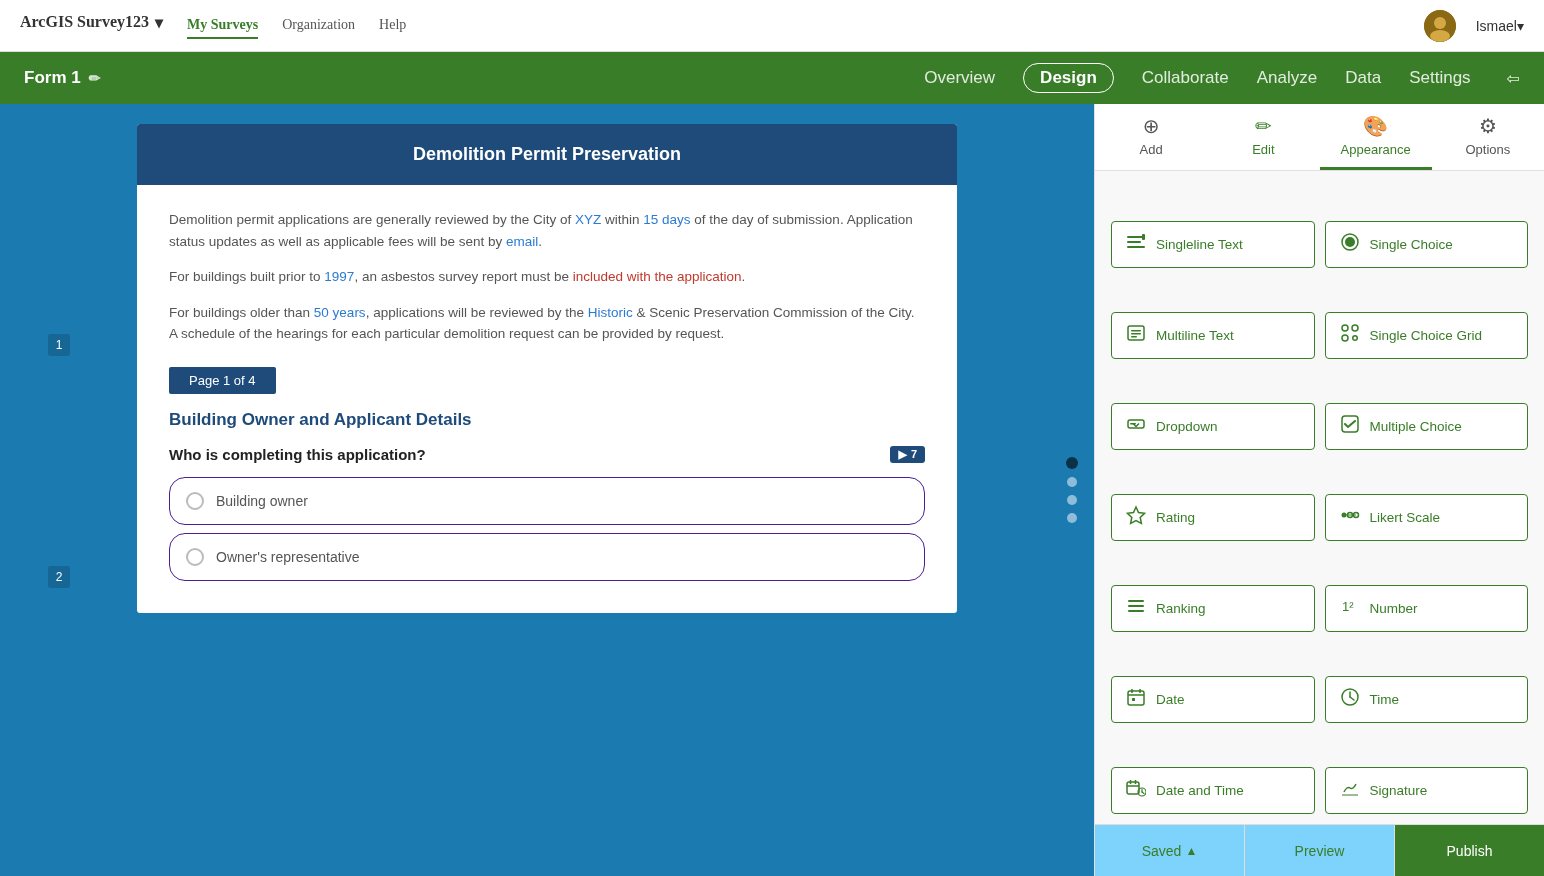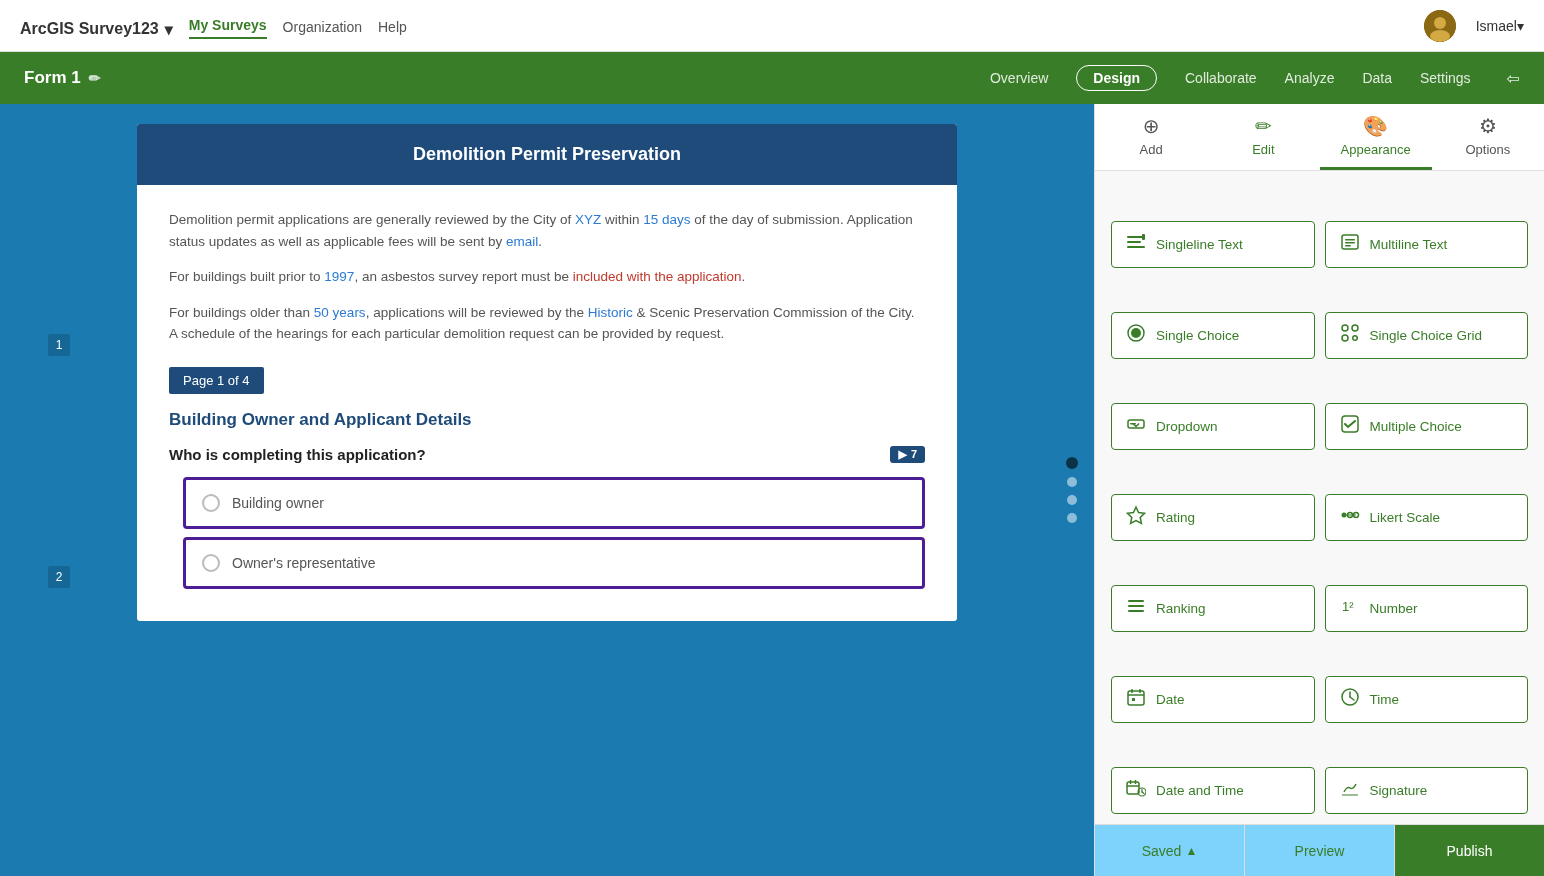--- a/index.html
+++ b/index.html
@@ -8,41 +8,41 @@
     
     .top-nav {
       background: #fff;
       height: 52px;
       display: flex;
       align-items: center;
       padding: 0 20px;
       border-bottom: 1px solid #ddd;
       justify-content: space-between;
     }
-    .top-nav-left { display: flex; align-items: flex-end; gap: 16px; }
+    .top-nav-left { display: flex; align-items: flex-start; gap: 24px; font-family: Liberation Serif, serif; }
     .app-title { font-size: 16px; font-weight: 600; color: #333; display: flex; align-items: center; gap: 6px; }
     .nav-link { font-size: 14px; color: #555; cursor: pointer; padding: 4px 0; }
     .nav-link.active { color: #3a7d28; border-bottom: 2px solid #3a7d28; font-weight: 600; }
     .top-nav-right { display: flex; align-items: center; gap: 20px; }
     .user-avatar { width: 32px; height: 32px; border-radius: 50%; background: #8B6914; display: flex; align-items: center; justify-content: center; color: #fff; font-size: 13px; overflow: hidden; }
     .user-name { font-size: 14px; color: #333; cursor: pointer; }
 
     
     .secondary-nav {
       background: #3a7d28;
       height: 52px;
       display: flex;
       align-items: center;
       padding: 0 24px;
       gap: 32px;
     }
     .form-title { color: #fff; font-size: 17px; font-weight: 600; display: flex; align-items: center; gap: 8px; }
     .edit-icon-small { color: rgba(255,255,255,0.8); cursor: pointer; font-size: 14px; }
     .secondary-nav-links { display: flex; gap: 28px; margin-left: auto; align-items: center; }
-    .sec-nav-link { color: rgba(255,255,255,0.85); font-size: 14px; cursor: pointer; }
+    .sec-nav-link { color: rgba(255,255,255,0.85); font-size: 17px; cursor: pointer; }
     .sec-nav-link.active {
       color: #fff;
       border: 1.5px solid #fff;
       border-radius: 20px;
       padding: 4px 16px;
       font-weight: 600;
     }
     .share-icon { color: rgba(255,255,255,0.85); cursor: pointer; font-size: 16px; margin-left: 8px; }
 
     
@@ -91,21 +91,21 @@
       line-height: 1.6;
       margin-bottom: 14px;
     }
     .form-description p .highlight { color: #2b7bd4; }
     .form-description p .highlight-red { color: #c0392b; }
 
     .page-indicator {
       background: #1e4b7a;
       color: #fff;
       font-size: 13px;
-      padding: 6px 14px;
+      padding: 6px 20px;
       display: inline-block;
       margin: 8px 0 16px 0;
       border-radius: 2px;
     }
 
     .section-title {
       color: #1e4b7a;
       font-size: 17px;
       font-weight: 700;
       margin-bottom: 16px;
@@ -126,29 +126,28 @@
       color: #fff;
       font-size: 11px;
       padding: 2px 8px;
       border-radius: 3px;
       display: flex;
       align-items: center;
       gap: 4px;
     }
 
     .choice-option {
-      border: 3px solid #4c1d95;
-      border-radius: 4px;
+      border: 1px solid #4c1d95;
+      border-radius: 16px;
       padding: 14px 16px;
       margin-bottom: 8px;
       display: flex;
       align-items: center;
       gap: 12px;
       background: #fff;
-      margin-left: 14px;
     }
     .radio-circle {
       width: 18px;
       height: 18px;
       border-radius: 50%;
       border: 2px solid #bbb;
       flex-shrink: 0;
     }
     .choice-label { color: #555; font-size: 14px; }
 
@@ -417,37 +416,37 @@
             <rect x="1" y="14" width="18" height="2" rx="1" fill="#3a7d28"></rect>
             <rect x="16" y="2" width="3" height="6" rx="1" fill="#3a7d28"></rect>
           </svg>
         </span>
         <span>Singleline Text</span>
       </button>
 
       <button class="element-btn">
         <span class="element-icon">
           <svg width="20" height="20" viewBox="0 0 20 20" fill="none">
+            <circle cx="10" cy="10" r="8" stroke="#3a7d28" stroke-width="1.5" fill="none"></circle>
+            <circle cx="10" cy="10" r="5" fill="#3a7d28"></circle>
+          </svg>
+        </span>
+        <span>Single Choice</span>
+      </button>
+
+      <button class="element-btn">
+        <span class="element-icon">
+          <svg width="20" height="20" viewBox="0 0 20 20" fill="none">
             <rect x="2" y="3" width="16" height="14" rx="2" stroke="#3a7d28" stroke-width="1.5" fill="none"></rect>
             <rect x="5" y="7" width="10" height="1.5" rx="0.75" fill="#3a7d28"></rect>
             <rect x="5" y="10" width="10" height="1.5" rx="0.75" fill="#3a7d28"></rect>
             <rect x="5" y="13" width="6" height="1.5" rx="0.75" fill="#3a7d28"></rect>
           </svg>
         </span>
         <span>Multiline Text</span>
-      </button>
-
-      <button class="element-btn">
-        <span class="element-icon">
-          <svg width="20" height="20" viewBox="0 0 20 20" fill="none">
-            <circle cx="10" cy="10" r="8" stroke="#3a7d28" stroke-width="1.5" fill="none"></circle>
-            <circle cx="10" cy="10" r="5" fill="#3a7d28"></circle>
-          </svg>
-        </span>
-        <span>Single Choice</span>
       </button>
 
       <button class="element-btn">
         <span class="element-icon">
           <svg width="20" height="20" viewBox="0 0 20 20" fill="none">
             <circle cx="5" cy="5" r="3" stroke="#3a7d28" stroke-width="1.5" fill="none"></circle>
             <circle cx="15" cy="5" r="3" stroke="#3a7d28" stroke-width="1.5" fill="none"></circle>
             <circle cx="5" cy="15" r="3" stroke="#3a7d28" stroke-width="1.5" fill="none"></circle>
             <circle cx="15" cy="15" r="3" fill="#3a7d28"></circle>
             <circle cx="15" cy="15" r="1.5" fill="#fff"></circle>

